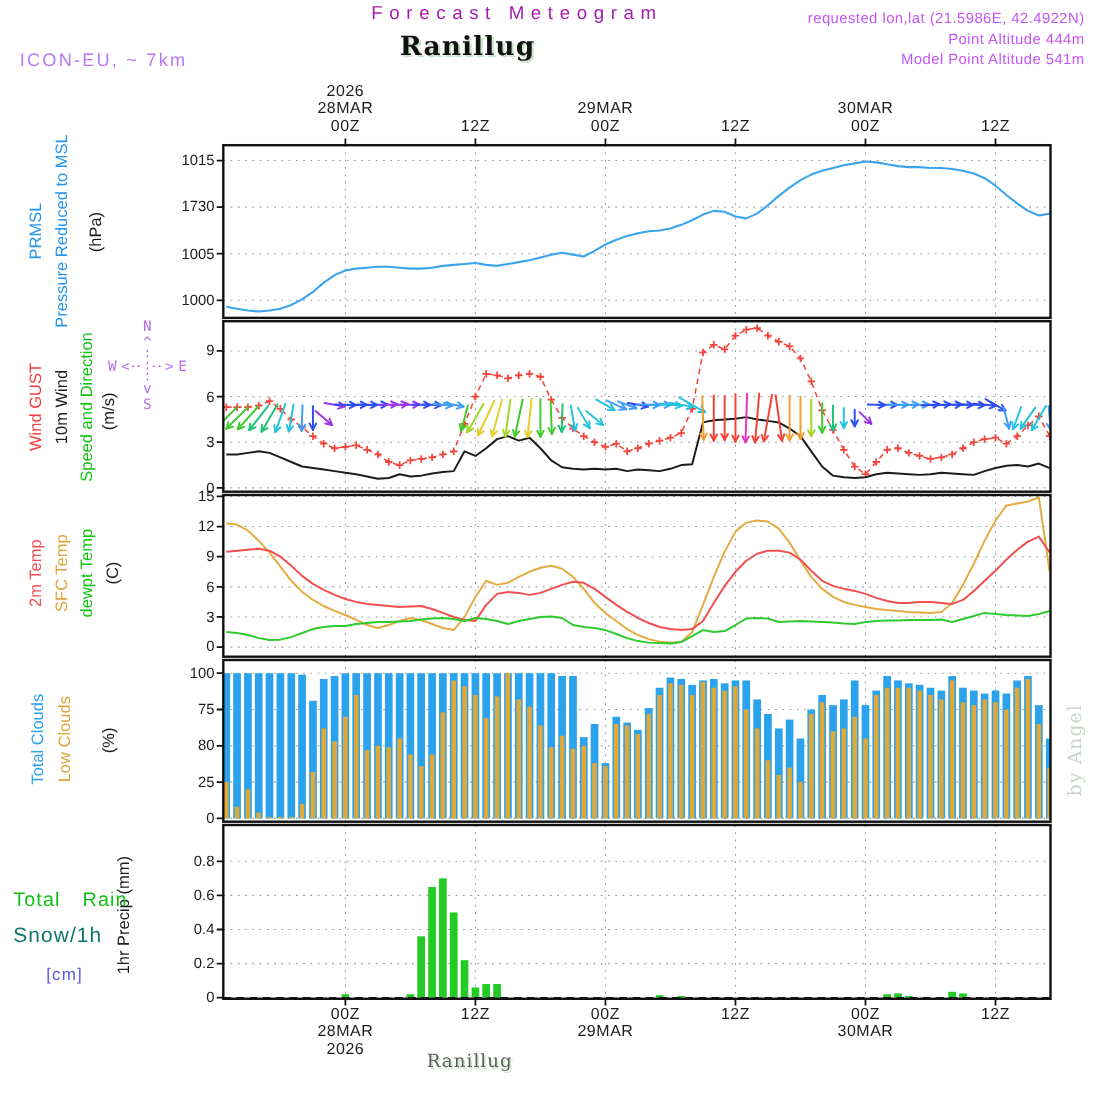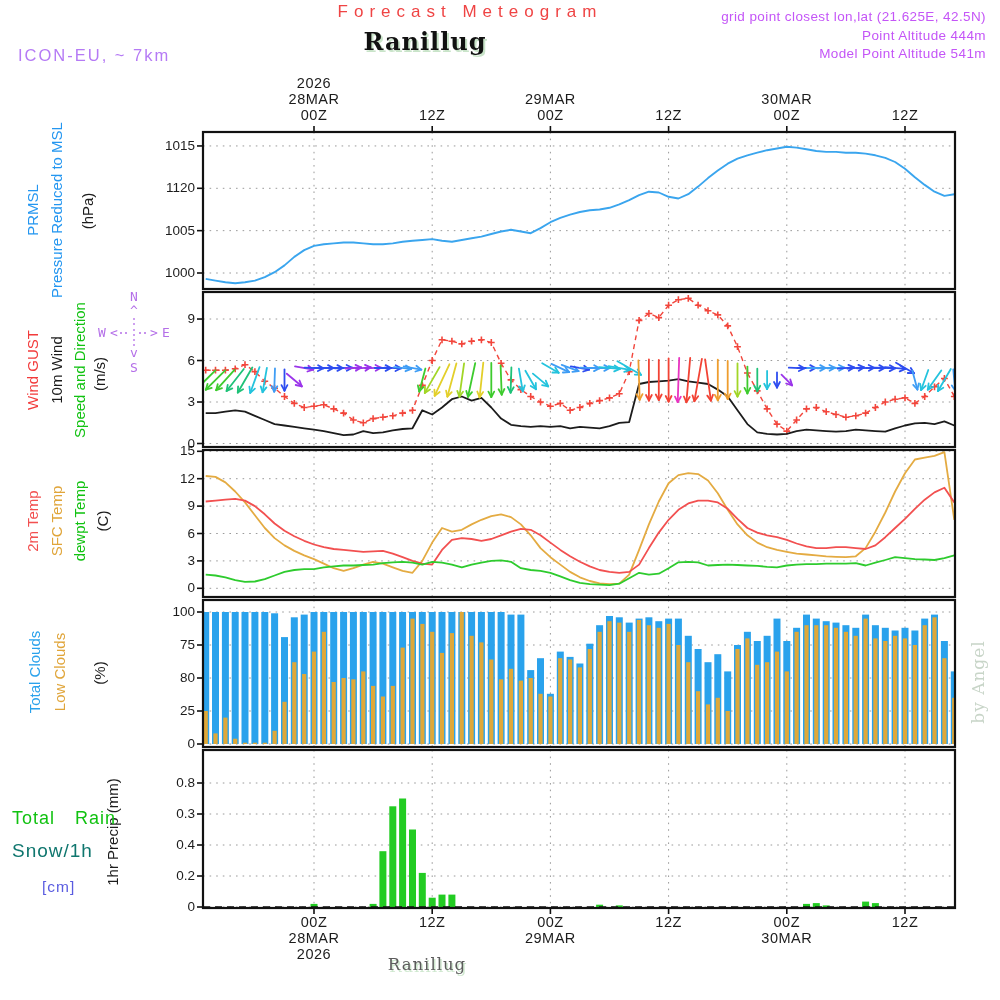--- a/index.html
+++ b/index.html
@@ -12,26 +12,26 @@
   .tick-font{font-size:14.5px;color:#1c1c1c;letter-spacing:0.5px;white-space:nowrap;}
   .yl{font-size:13.5px;color:#1c1c1c;width:52px;height:16px;line-height:16px;text-align:right;}
   .leg{font-size:15px;white-space:nowrap;width:240px;text-align:center;height:18px;line-height:18px;}
   .serif-title{font-family:"DejaVu Serif",serif;}
 </style>
 </head>
 <body>
 
 <div id="page">
 
-  <div class="abs ctr" style="left:250px;top:2px;width:440px;font-size:17px;letter-spacing:6px;color:#ef4444;">Forecast Meteogram</div>
+  <div class="abs ctr" style="left:250px;top:2px;width:440px;font-size:17px;letter-spacing:6px;color:#a21caf;">Forecast Meteogram</div>
   <div class="abs ctr serif-title" style="left:305px;top:27px;width:240px;font-size:24px;font-weight:bold;color:#111;
               text-shadow:2px 2px 0 #c9e4c9;letter-spacing:1px;">Ranillug</div>
   <div class="abs" style="left:18px;top:46px;font-size:16.5px;letter-spacing:2px;color:#b57af5;">ICON-EU, ~ 7km</div>
   <div id="meta-col" class="abs rgt" style="right:14px;top:8px;width:450px;font-size:13.5px;line-height:18.5px;color:#c455f7;letter-spacing:0.4px;">
-      <div>grid point closest lon,lat (21.625E, 42.5N)</div>
+      <div>requested lon,lat (21.5986E, 42.4922N)</div>
       <div>Point Altitude 444m</div>
       <div>Model Point Altitude 541m</div>
     </div>
 
   <div id="gen" class="abs" style="left:0;top:0;width:1000px;height:1000px;">
       <div class="abs ctr tick-font" style="left:274px;top:75px;width:80px;">2026</div>
       <div class="abs ctr tick-font" style="left:269px;top:91px;width:90px;">28MAR</div>
       <div class="abs ctr tick-font" style="left:269px;top:930px;width:90px;">28MAR</div>
       <div class="abs ctr tick-font" style="left:505.4px;top:91px;width:90px;">29MAR</div>
       <div class="abs ctr tick-font" style="left:505.4px;top:930px;width:90px;">29MAR</div>
@@ -109,21 +109,21 @@
         <line x1="473.59999999999997" y1="2" x2="473.59999999999997" y2="8" stroke="#111" stroke-width="1.6"></line>
         <line x1="591.8" y1="2" x2="591.8" y2="8" stroke="#111" stroke-width="1.6"></line>
         <line x1="710" y1="2" x2="710" y2="8" stroke="#111" stroke-width="1.6"></line>
         <g clip-path="url(#clip-pressure)">
           <polyline points="10.7,154.9 20.5,156.6 30.4,158.3 40.2,159.2 50.0,158.3 59.9,156.6 69.8,153.2 79.6,148.2 89.5,141.4 99.3,132.9 109.2,126.1 119.0,121.9 128.8,120.2 138.7,119.4 148.6,118.5 158.4,118.5 168.3,119.4 178.1,120.2 187.9,120.2 197.8,119.4 207.6,117.7 217.5,116.8 227.3,116.0 237.2,115.1 247.0,116.8 256.9,117.7 266.8,116.0 276.6,114.3 286.4,112.6 296.3,110.0 306.1,107.5 316.0,105.8 325.9,107.5 335.7,109.2 345.5,104.1 355.4,98.2 365.3,93.9 375.1,90.6 384.9,88.0 394.8,86.3 404.6,85.5 414.5,83.8 424.3,80.4 434.2,76.2 444.1,71.1 453.9,67.7 463.8,68.5 473.6,72.8 483.4,74.5 493.3,70.2 503.1,62.6 513.0,54.1 522.8,46.5 532.7,39.7 542.5,34.7 552.4,31.3 562.3,28.7 572.1,26.2 582.0,24.5 591.8,22.8 601.6,23.6 611.5,25.3 621.3,27.0 631.2,27.9 641.0,27.9 650.9,28.7 660.8,28.7 670.6,29.6 680.4,31.3 690.3,33.8 700.1,38.0 710.0,44.8 719.9,53.3 729.7,60.9 739.5,67.7 749.4,71.9 759.3,70.2" fill="none" stroke="#3aa5ee" stroke-width="1.9" stroke-linejoin="round"></polyline>
         </g>
         <rect x="8" y="8" width="752" height="157" fill="none" stroke="#111" stroke-width="2.2"></rect>
       </svg>
       <div class="abs yl" style="left:143px;top:265px;">1000</div>
       <div class="abs yl" style="left:143px;top:222.65px;">1005</div>
-      <div class="abs yl" style="left:143px;top:180.3px;">1120</div>
+      <div class="abs yl" style="left:143px;top:180.3px;">1730</div>
       <div class="abs yl" style="left:143px;top:137.95px;">1015</div>
       <svg width="768" height="171" style="position:absolute;left:195px;top:284px;">
         <defs>
           <clipPath id="clip-wind">
             <rect x="8" y="8" width="752" height="155"></rect>
           </clipPath>
         </defs>
         <line x1="8" y1="159.5" x2="760" y2="159.5" stroke="#9a9a9a" stroke-width="1" stroke-dasharray="1.6 5"></line>
         <line x1="2" y1="159.5" x2="8" y2="159.5" stroke="#111" stroke-width="1.6"></line>
         <line x1="8" y1="118.00999999999999" x2="760" y2="118.00999999999999" stroke="#9a9a9a" stroke-width="1" stroke-dasharray="1.6 5"></line>
@@ -806,20 +806,20 @@
           <rect x="627.7" y="163.4" width="7" height="1.6" fill="#22cc22"></rect>
           <rect x="667.1" y="159.6" width="7" height="5.4" fill="#22cc22"></rect>
           <rect x="676.9" y="161.1" width="7" height="3.9" fill="#22cc22"></rect>
         </g>
         <line x1="8" y1="165" x2="760" y2="165" stroke="#111" stroke-width="1.5" stroke-dasharray="7 5"></line>
         <rect x="8" y="8" width="752" height="158" fill="none" stroke="#111" stroke-width="2.2"></rect>
       </svg>
       <div class="abs yl" style="left:143px;top:899px;">0</div>
       <div class="abs yl" style="left:143px;top:868px;">0.2</div>
       <div class="abs yl" style="left:143px;top:837px;">0.4</div>
-      <div class="abs yl" style="left:143px;top:806px;">0.3</div>
+      <div class="abs yl" style="left:143px;top:806px;">0.6</div>
       <div class="abs yl" style="left:143px;top:775px;">0.8</div>
     </div>
 
   <div class="abs ctr serif-title rot" style="left:908px;top:672px;width:140px;font-size:17px;color:#c8d5c8;letter-spacing:1px;">by Angel</div>
 
   <div class="abs ctr serif-title" style="left:327px;top:955px;width:200px;font-size:16.5px;color:#5c5c5c;text-shadow:1.5px 1.5px 0 #cfe8cf;letter-spacing:1px;">Ranillug</div>
 </div>
 
 </body></html>

